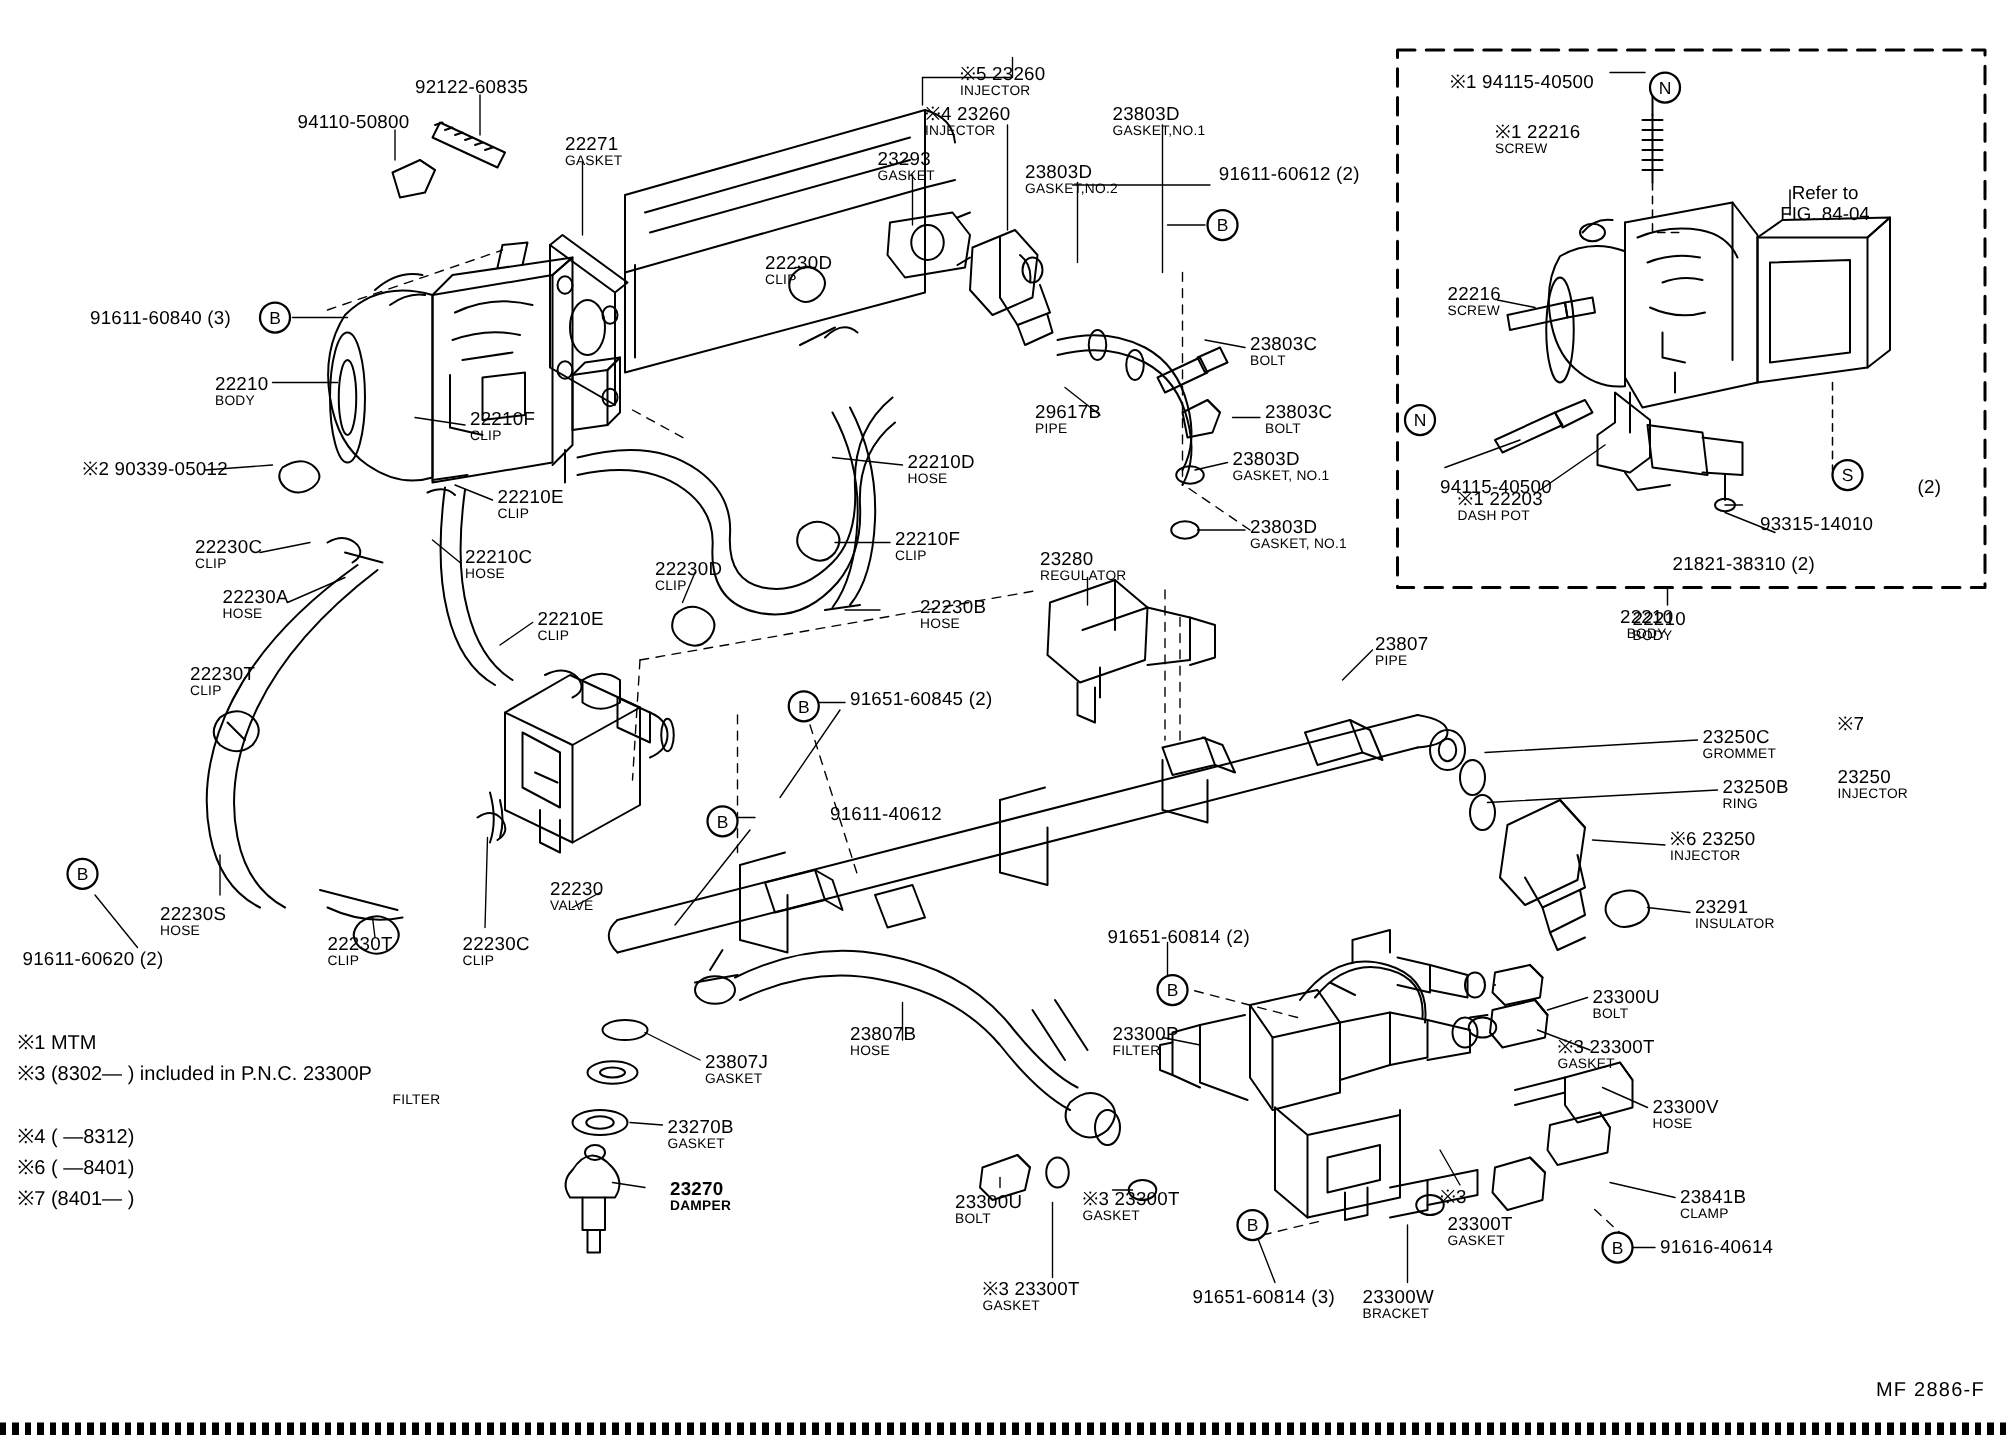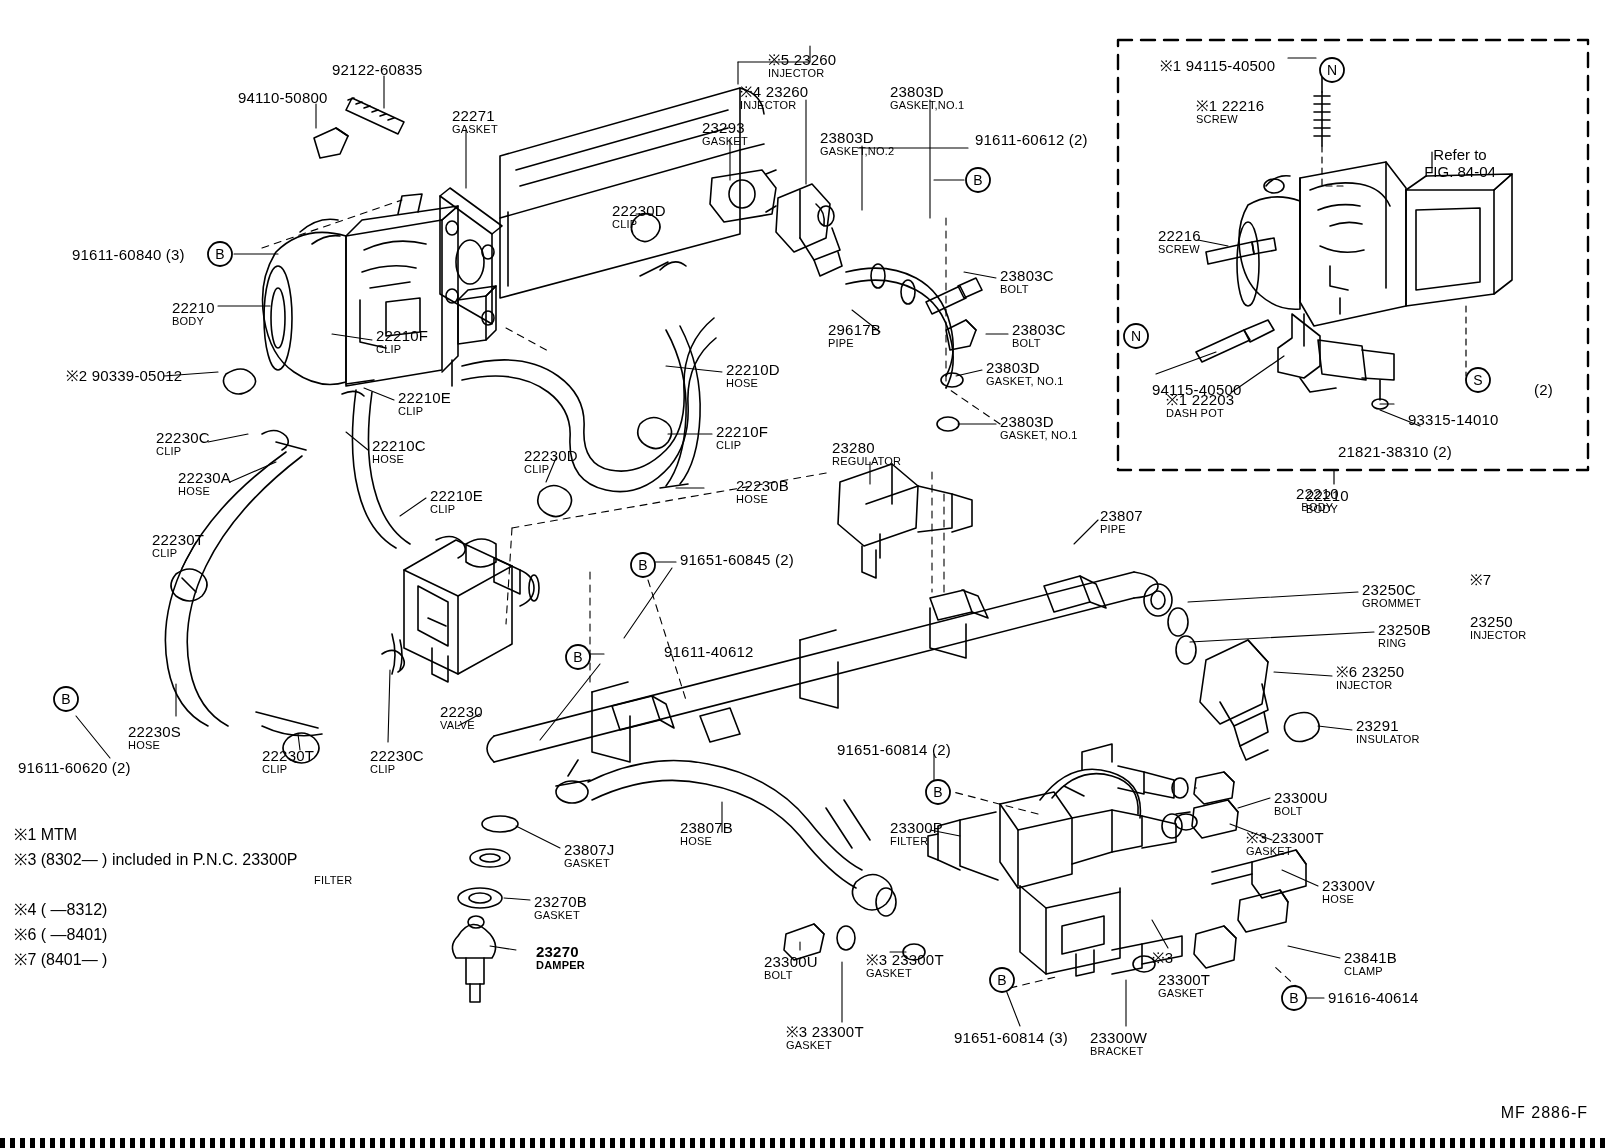--- a/index.html
+++ b/index.html
@@ -629,21 +629,21 @@
         <div class="code">22230T</div>
         <div class="sub">CLIP</div>
       </div>
       <div class="lbl" style="left: 370px; top: 748px;">
         <div class="code">22230C</div>
         <div class="sub">CLIP</div>
       </div>
       <div class="lbl" style="left: 18px; top: 760px;">
         <div class="code">91611-60620 (2)</div>
       </div>
-      <div class="lbl" style="left: 837px; top: 742px;">
+      <div class="lbl" style="left: 886px; top: 742px;">
         <div class="code">91651-60814 (2)</div>
       </div>
       <div class="lbl" style="left: 1274px; top: 790px;">
         <div class="code">23300U</div>
         <div class="sub">BOLT</div>
       </div>
       <div class="lbl" style="left: 1246px; top: 830px;">
         <div class="code">※3  23300T</div>
         <div class="sub">GASKET</div>
       </div>

